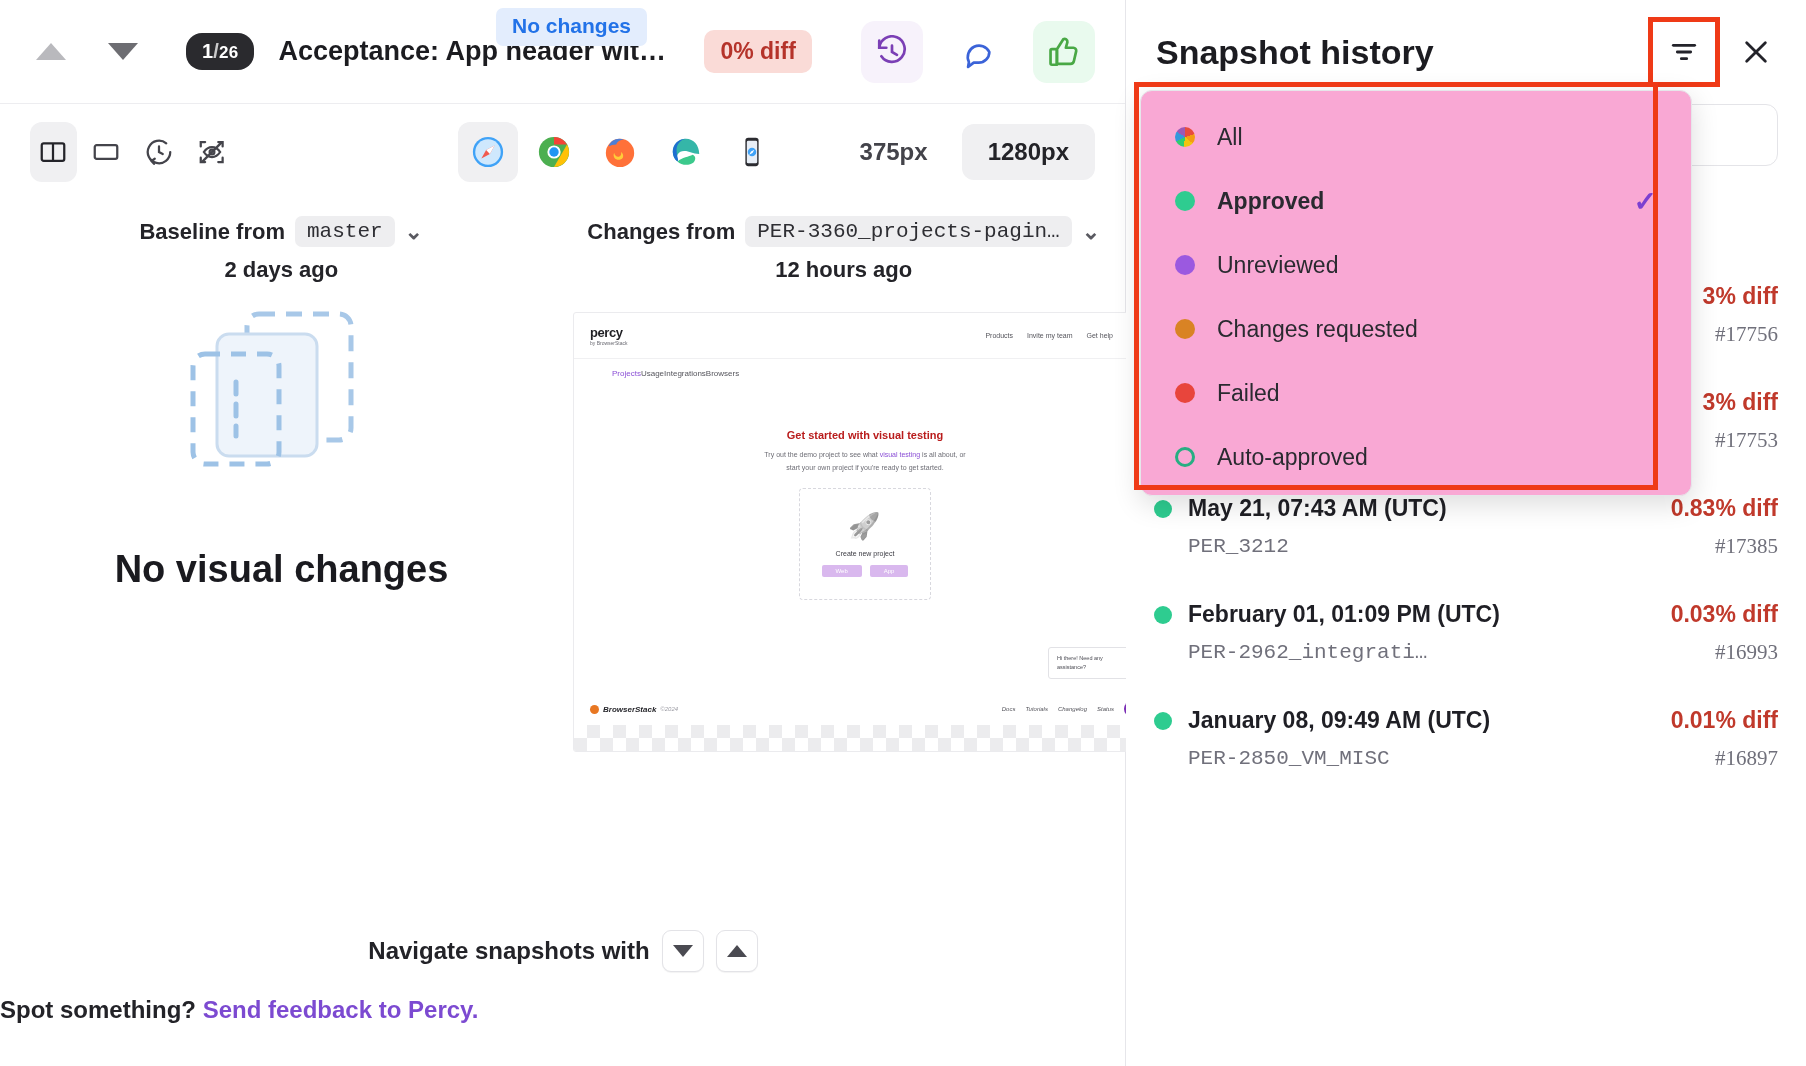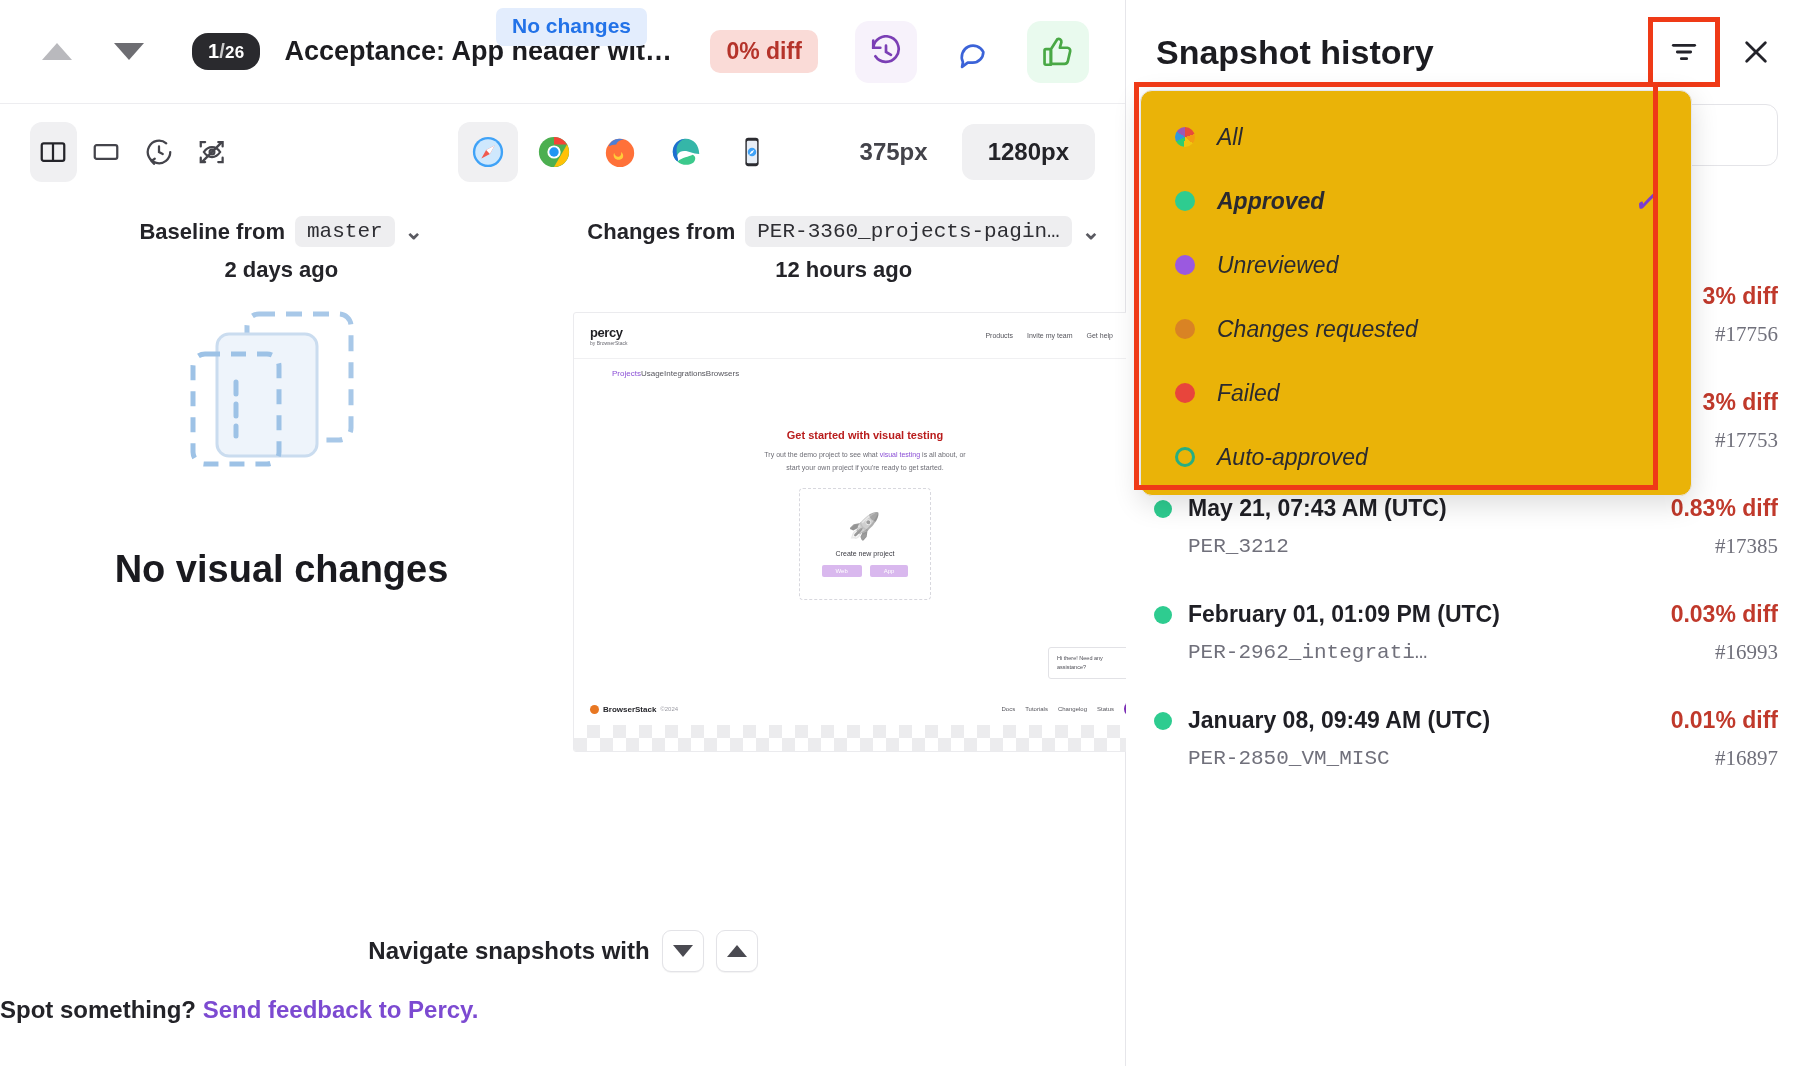--- a/index.html
+++ b/index.html
@@ -14,21 +14,21 @@
 
   
   .main {
     width: 1126px; height: 1066px; position: relative;
     border-right: 1px solid #e6e6ea; background:#fff;
   }
 
   
   .topbar {
     height: 104px; display: flex; align-items: center;
-    padding: 0 20px; position: relative;
+    padding: 0 14px; position: relative;
     border-bottom: 1px solid #ededf0;
   }
   .navarrow {
     width: 46px; height: 46px; display:flex; align-items:center; justify-content:center;
     cursor: pointer; background: none; border: none;
   }
   .tri-up { width:0;height:0;border-left:15px solid transparent;border-right:15px solid transparent;border-bottom:17px solid #b9b9bd;}
   .tri-dn { width:0;height:0;border-left:15px solid transparent;border-right:15px solid transparent;border-top:17px solid #6d6d72;}
   .navarrow.first { margin-left: 14px; }
   .navarrow.second { margin-left: 26px; }
@@ -132,21 +132,21 @@
   .shot-hero p i { color:#8b4fd6; font-style:normal; }
   .shot-card {
     margin: 14px auto 0; width: 132px; height: 112px;
     border: 1px dashed #d8d8de; border-radius: 4px;
     display:flex; flex-direction:column; align-items:center; justify-content:center; gap:8px;
   }
   .rocket { font-size: 26px; filter: grayscale(1); opacity:.55; }
   .shot-card .cap { font-size: 7px; color:#3a3a41; }
   .shot-btns { display:flex; gap:8px; }
   .shot-btns span { background:#d9b8ee; color:#fff; font-size:6px; border-radius:2px; padding:3px 14px;}
-  .shot-foot { position:absolute; bottom: 34px; left:0; right:0; display:flex; align-items:center; padding: 0 16px; }
+  .shot-foot { position:absolute; bottom: 34px; left:0; right:0; display:flex; align-items:center; padding: 0 16px; font-style: italic; }
   .bs-logo { display:flex; align-items:center; gap:4px; font-size:8px; font-weight:700; color:#26262b;}
   .bs-dot { width:9px;height:9px;border-radius:50%;background:#e87722;}
   .bs-year { font-size:6px; color:#9a9aa2; font-weight:400; }
   .shot-foot-right { margin-left:auto; display:flex; gap:10px; align-items:center; font-size:6px; color:#55555c;}
   .chatbtn { width:16px;height:16px;border-radius:50%;background:#7b2fb5;display:flex;align-items:center;justify-content:center;color:#fff;font-size:8px;}
   .tooltip-bubble {
     position:absolute; right: 22px; bottom: 72px; width: 86px;
     background:#fff; border:1px solid #e2e2e6; border-radius:3px; padding: 6px 8px;
     font-size: 5.5px; color:#4a4a52; line-height:1.6;
   }
@@ -205,24 +205,23 @@
   .hi-row2 { display:flex; align-items:center; margin-top: 12px; padding-left: 34px; }
   .hi-branch {
     font-family:"Liberation Mono", monospace; font-size: 21px; color:#70707b;
     max-width: 330px; overflow:hidden; text-overflow:ellipsis; white-space:nowrap;
   }
   .hi-build { margin-left:auto; font-family:Liberation Serif, serif; font-size:21px; color:#70707b;}
 
   
   .dropdown {
     position:absolute; left: 14px; top: 90px; width: 552px;
-    background:#eab308; border:1px solid #e6e6ea; border-radius: 12px;
+    background:#f9a8d4; border:1px solid #e6e6ea; border-radius: 12px;
     box-shadow: 0 8px 28px rgba(0,0,0,.14);
     padding: 14px 0 6px;
-    font-style: italic;
   }
   .dd-hl {
     position:absolute; left: 8px; top: 82px; width: 524px; height: 408px;
     border: 5px solid #ef3a17; pointer-events:none; z-index: 6;
   }
   .dd-item {
     display:flex; align-items:center; gap: 22px; height: 64px;
     padding: 0 34px; cursor:pointer;
   }
   .dd-dot { width: 20px; height: 20px; border-radius:50%; flex:none; }

